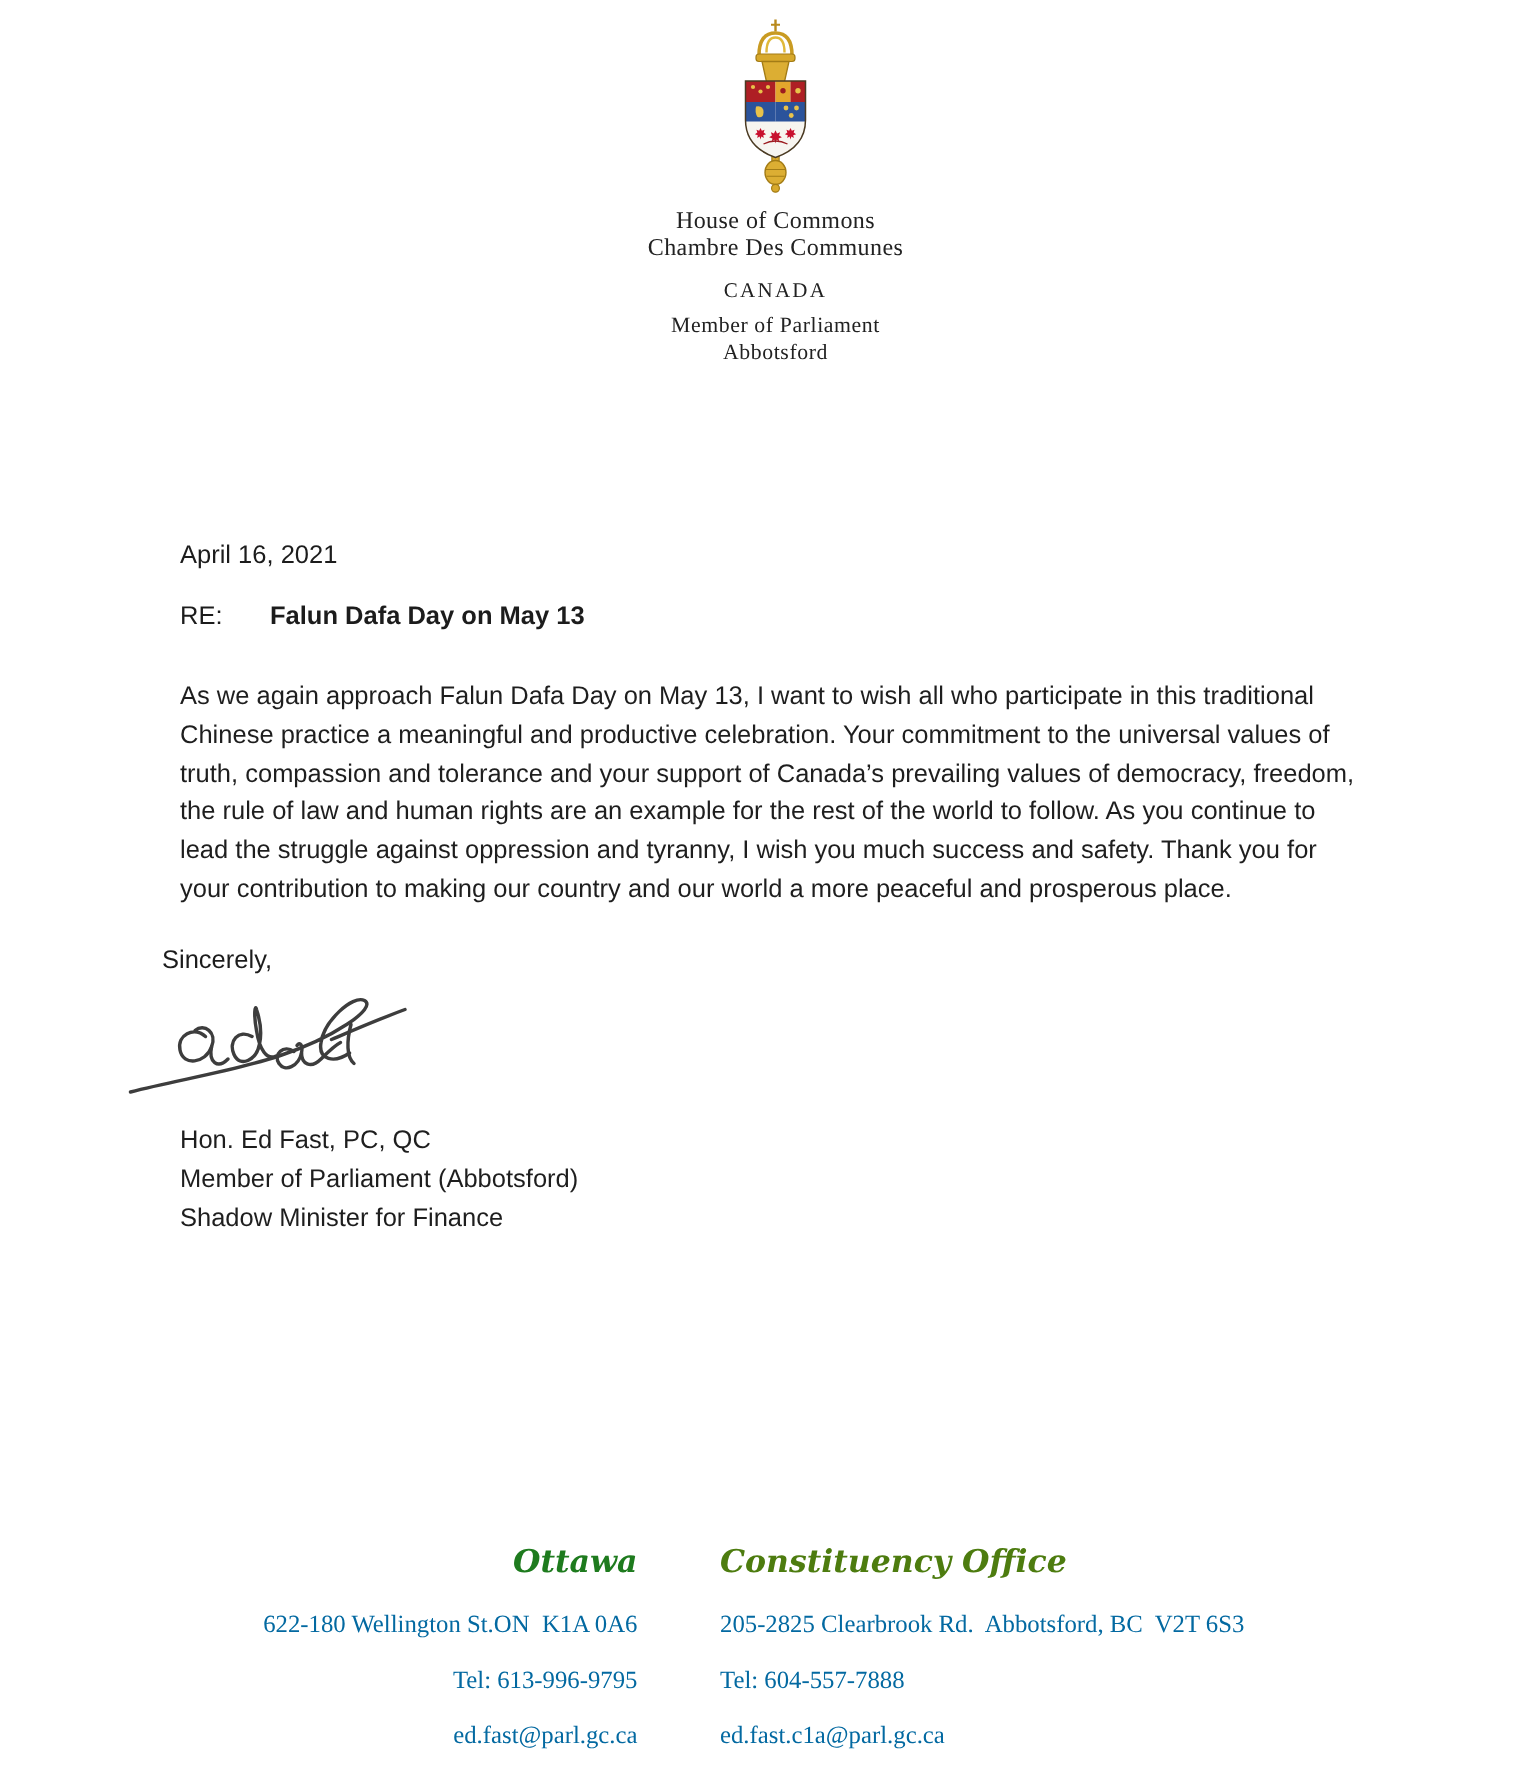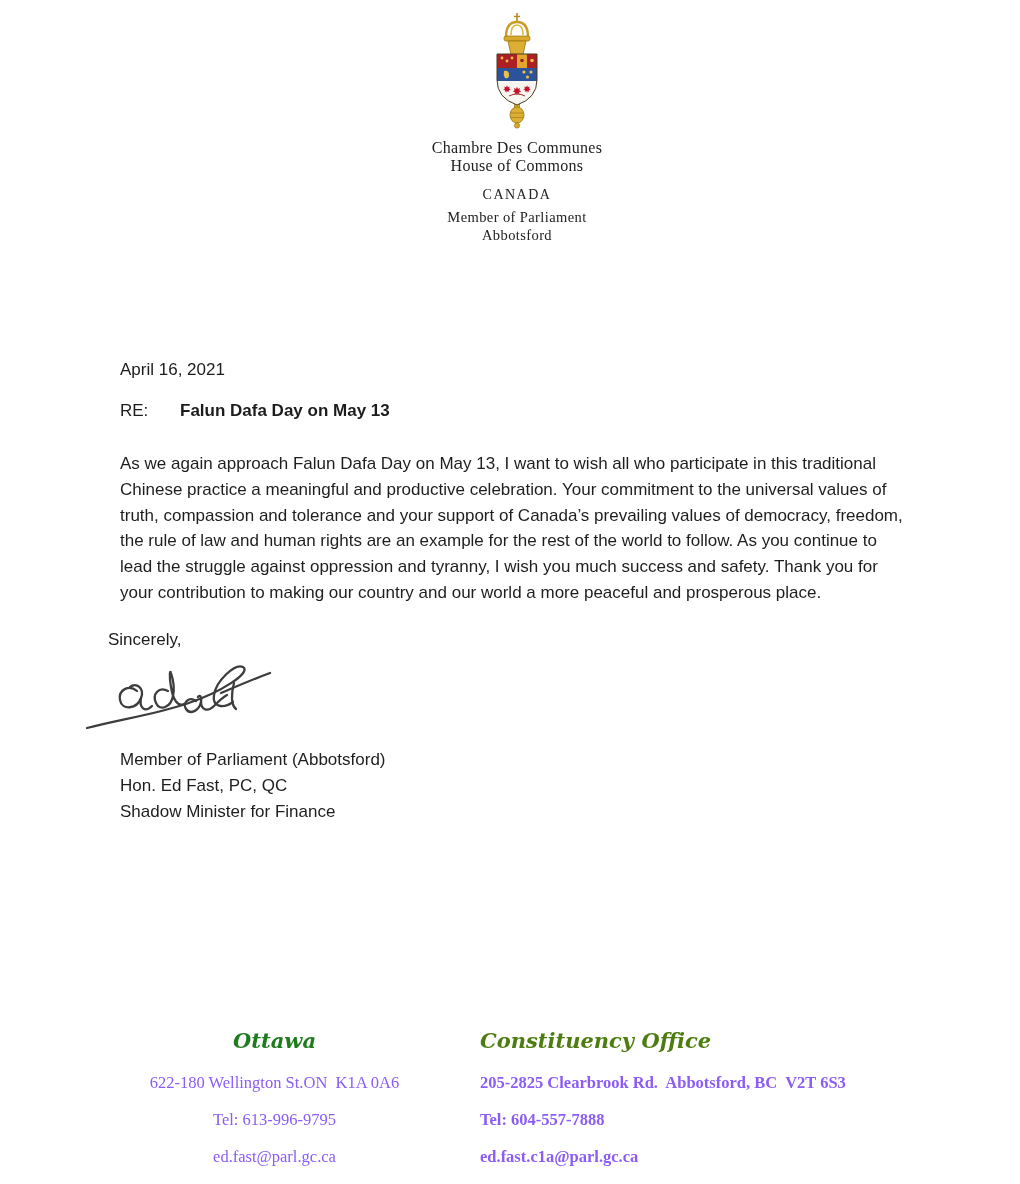--- a/index.html
+++ b/index.html
@@ -61,30 +61,30 @@
     position: absolute; left: 84px; top: 656px;
     width: 192px; height: 80px;
   }
   .signer {
     position: absolute; left: 120px; top: 747px;
     font-size: 17px; line-height: 26px;
     color: #1e1e1e;
   }
 
   
-  .foot-left  { position: absolute; left: 112px; width: 325px; text-align: center; white-space: pre-wrap; }
-  .foot-right { position: absolute; left: 480px; text-align: left;  white-space: pre-wrap; font-weight: bold; }
+  .foot-left  { position: absolute; left: 100px; width: 325px; text-align: right; white-space: pre-wrap; }
+  .foot-right { position: absolute; left: 480px; text-align: left;  white-space: pre-wrap; }
   .foot-head {
     font-family: "DejaVu Serif", "Liberation Serif", serif;
     font-style: italic; font-weight: bold;
     font-size: 21px;
   }
   .foot-text {
     font-family: "Liberation Serif", serif;
-    font-size: 16.5px; color: #8b5cf6;
+    font-size: 16.5px; color: #0369a1;
   }
   .row-head  { top: 1028px; }
   .row-addr  { top: 1073px; }
   .row-tel   { top: 1110px; }
   .row-email { top: 1147px; }
 </style>
 </head>
 <body>
 
 <div class="page">
@@ -137,22 +137,22 @@
         <g transform="translate(40,77) scale(0.75)">
           <path d="M0,-5 L1.2,-2.4 L3.6,-3.4 L2.8,-0.8 L5,0.6 L2.4,1.6 L3,4 L0.8,2.6 L0,5.4 L-0.8,2.6 L-3,4 L-2.4,1.6 L-5,0.6 L-2.8,-0.8 L-3.6,-3.4 L-1.2,-2.4 Z"></path>
         </g>
       </g>
       <path d="M22,84 Q30,80 38,84" fill="none" stroke="#9c1c20" stroke-width="0.9"></path>
     </g>
     <path d="M10,42 L50,42 L50,68 Q50,86 30,93 Q10,86 10,68 Z" fill="none" stroke="#4a3a22" stroke-width="1"></path>
   </svg>
 
   <div class="letterhead">
+    <div class="lh-line">House of Commons</div>
     <div class="lh-line">Chambre Des Communes</div>
-    <div class="lh-line">House of Commons</div>
     <div class="lh-canada">CANADA</div>
     <div class="lh-title">Member of Parliament</div>
     <div class="lh-riding">Abbotsford</div>
   </div>
 
   <div class="date">April 16, 2021</div>
 
   <div class="re-line">RE:</div>
   <div class="re-subject">Falun Dafa Day on May 13</div>
 
@@ -170,22 +170,22 @@
       <path d="M84,35 C75,30 68,38 72,47 C76,56 87,51 89,40 C91,31 89,23 87,17 C86,13 85,20 87,31 C89,44 94,51 100,48"></path>
 
       <path d="M112,45 C105,40 98,47 102,53 C106,59 115,55 117,46 C118,41 116,38 114,41"></path>
       <path d="M117,46 C117,53 123,57 130,50 C135,45 139,41 143,39"></path>
       <path d="M150,27 C147,38 147,49 152,53"></path>
       <path d="M137,37 C151,31 167,24 186,17"></path>
     </g>
   </svg>
 
   <div class="signer">
+    <div>Hon. Ed Fast, PC, QC</div>
     <div>Member of Parliament (Abbotsford)</div>
-    <div>Hon. Ed Fast, PC, QC</div>
     <div>Shadow Minister for Finance</div>
   </div>
 
   <div class="foot-left foot-head row-head" style="color: rgb(30, 123, 30);">Ottawa</div>
   <div class="foot-right foot-head row-head" style="color: #4d7c0f;">Constituency Office</div>
 
   <div class="foot-left foot-text row-addr">622-180 Wellington St.ON  K1A 0A6</div>
   <div class="foot-right foot-text row-addr">205-2825 Clearbrook Rd.  Abbotsford, BC  V2T 6S3</div>
 
   <div class="foot-left foot-text row-tel">Tel: 613-996-9795</div>

